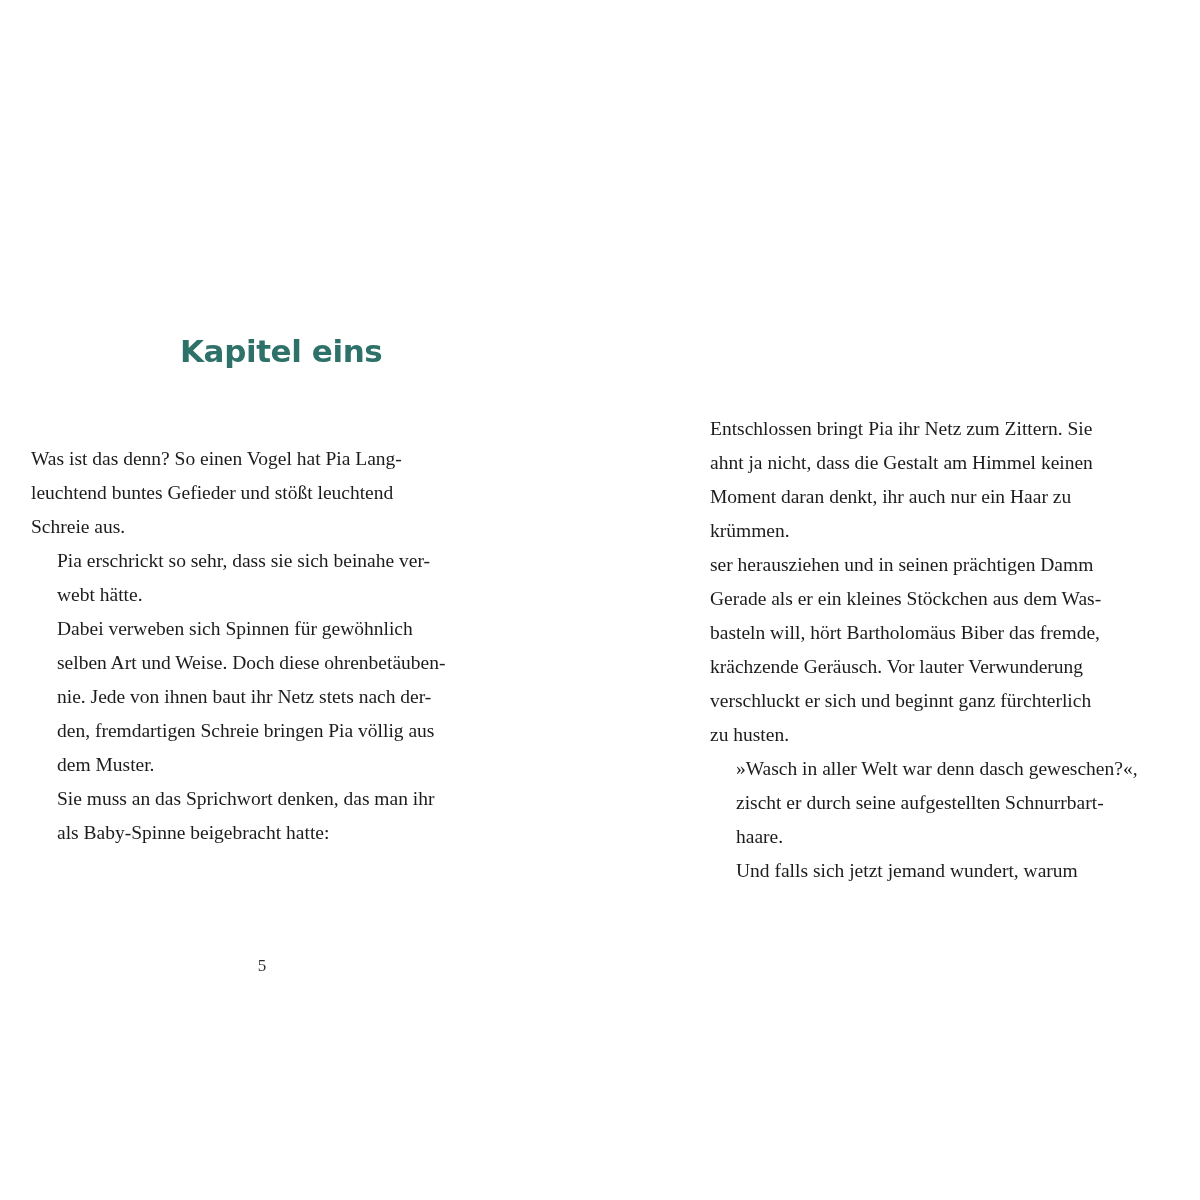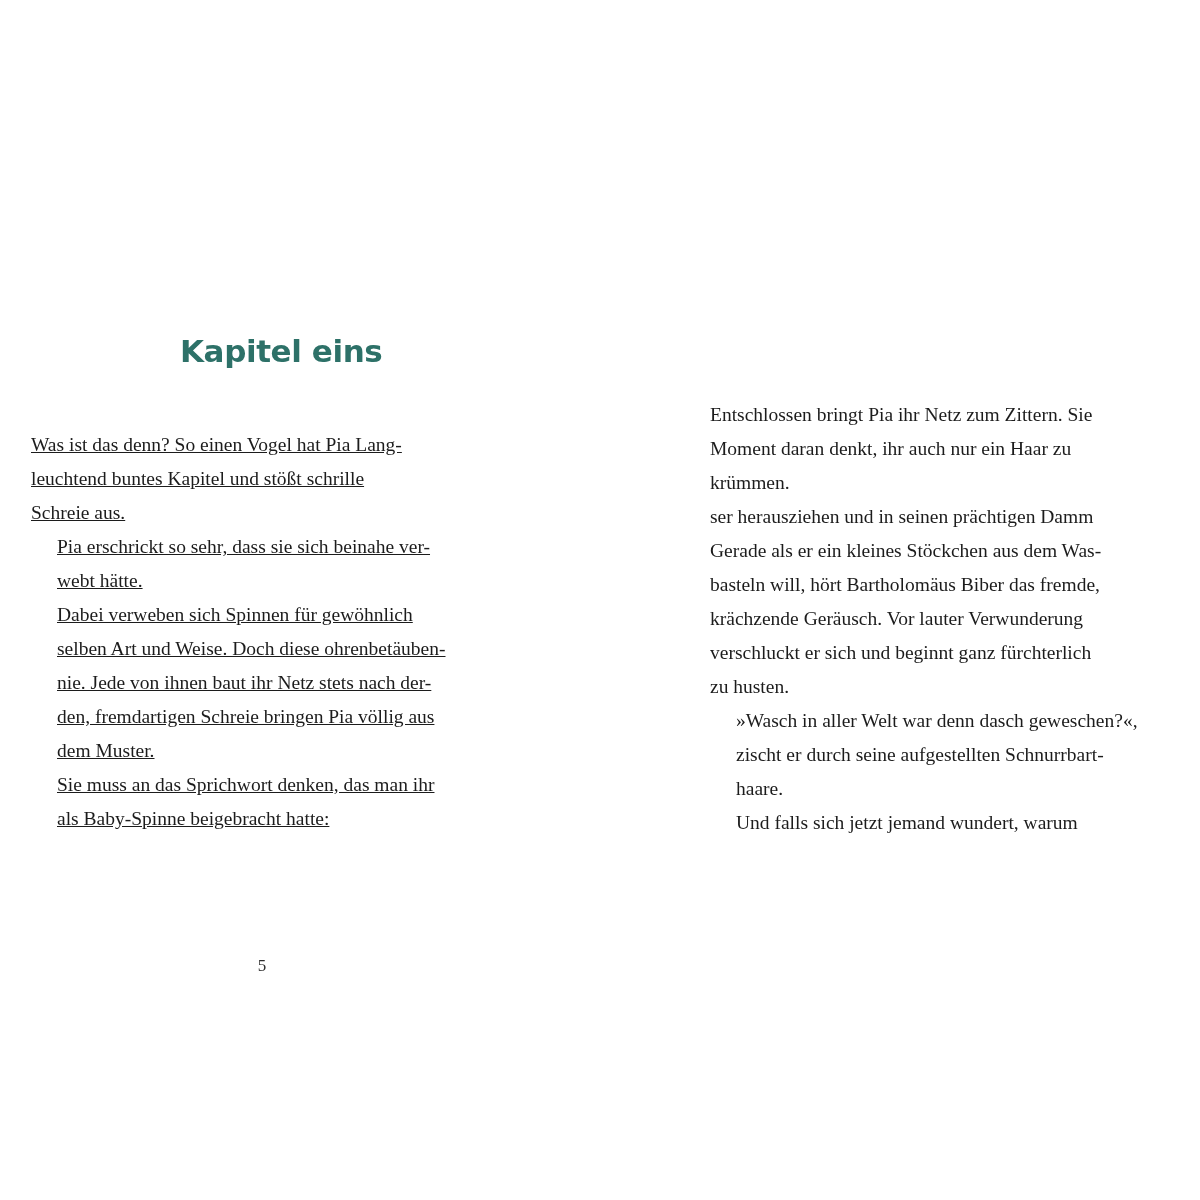--- a/index.html
+++ b/index.html
@@ -26,20 +26,21 @@
   .page {
     position: absolute;
     top: 0;
     height: 1200px;
   }
   .page-left  { left: 0;   width: 600px; }
   .page-right { left: 600px; width: 600px; }
 
   .text-block {
     position: absolute;
+    margin-top: 14px;
   }
   .page-left  .text-block { left: 31px;  width: 462px; }
   .page-right .text-block { left: 110px; width: 456px; }
 
   
   .chapter-heading {
     position: absolute;
     left: 180px;
     top: 312px;
     width: 300px;
@@ -61,21 +62,21 @@
   .body-copy p {
     margin: 0;
     text-indent: 26px;
   }
   .body-copy p.no-indent { text-indent: 0; }
   .body-copy .line { display: block; white-space: nowrap; }
   .body-copy p .line:first-child { text-indent: 0; }
   .body-copy p.indent-first > .line:first-child { padding-left: 26px; }
 
   
-  .body-left  { top: 428px; text-decoration: underline; }
+  .body-left  { top: 428px; }
   
   .body-right { top: 398px; }
 
   
   .folio {
     position: absolute;
     font-size: 17px;
     line-height: 20px;
     color: #2e2e2e;
     text-align: center;
@@ -88,21 +89,21 @@
 
 <div class="spread">
 
   <div class="page page-left">
 
     <h1 class="chapter-heading">Kapitel eins</h1>
 
     <div class="text-block body-copy body-left">
         <p class="no-indent">
           <span class="line">Was ist das denn? So einen Vogel hat Pia Lang-</span>
-          <span class="line">leuchtend buntes Kapitel und stößt schrille</span>
+          <span class="line">leuchtend buntes Gefieder und stößt leuchtend</span>
           <span class="line">Schreie aus.</span>
         </p>
         <p class="indent-first">
           <span class="line">Pia erschrickt so sehr, dass sie sich beinahe ver-</span>
           <span class="line">webt hätte.</span>
         </p>
         <p class="indent-first">
           <span class="line">Dabei verweben sich Spinnen für gewöhnlich</span>
           <span class="line">selben Art und Weise. Doch diese ohrenbetäuben-</span>
           <span class="line">nie. Jede von ihnen baut ihr Netz stets nach der-</span>
@@ -116,20 +117,21 @@
       </div>
 
     <div class="folio folio-left">5</div>
   </div>
 
   <div class="page page-right">
 
     <div class="text-block body-copy body-right">
         <p class="no-indent">
           <span class="line">Entschlossen bringt Pia ihr Netz zum Zittern. Sie</span>
+          <span class="line">ahnt ja nicht, dass die Gestalt am Himmel keinen</span>
           <span class="line">Moment daran denkt, ihr auch nur ein Haar zu</span>
           <span class="line">krümmen.</span>
         </p>
         <p class="no-indent">
           <span class="line">ser herausziehen und in seinen prächtigen Damm</span>
           <span class="line">Gerade als er ein kleines Stöckchen aus dem Was-</span>
           <span class="line">basteln will, hört Bartholomäus Biber das fremde,</span>
           <span class="line">krächzende Geräusch. Vor lauter Verwunderung</span>
           <span class="line">verschluckt er sich und beginnt ganz fürchterlich</span>
           <span class="line">zu husten.</span>

